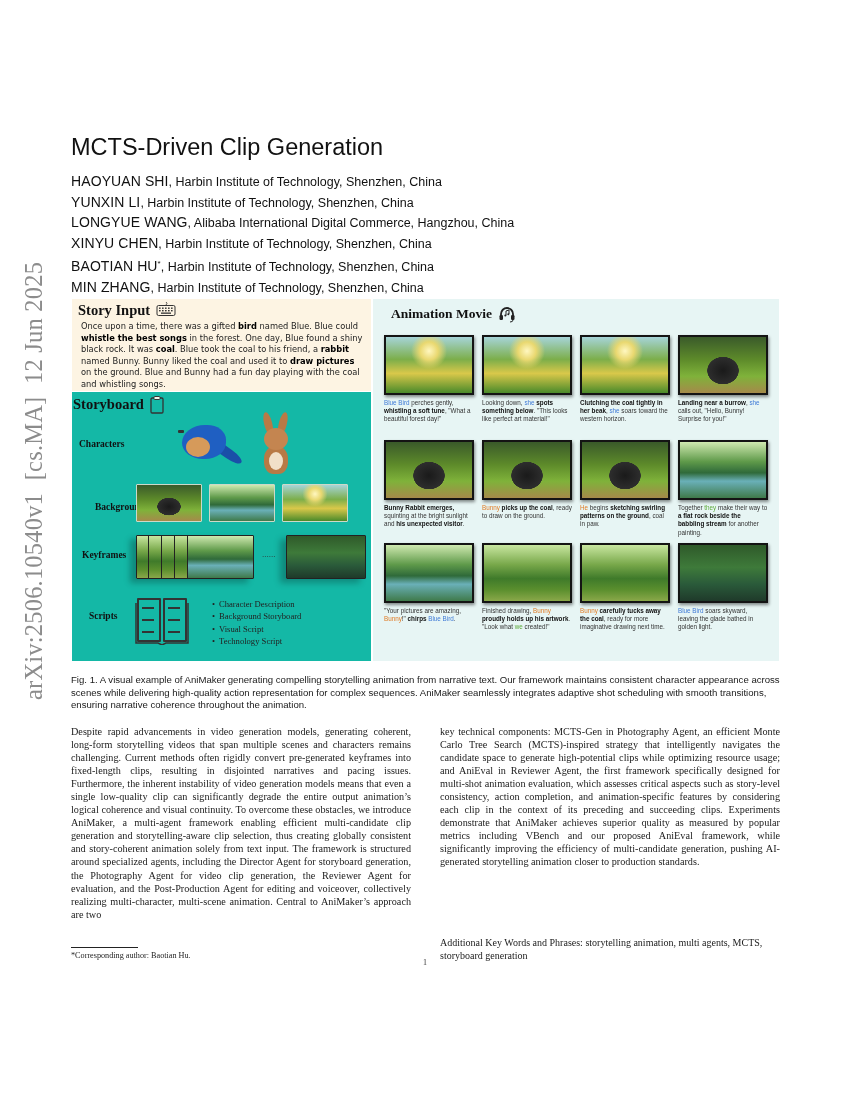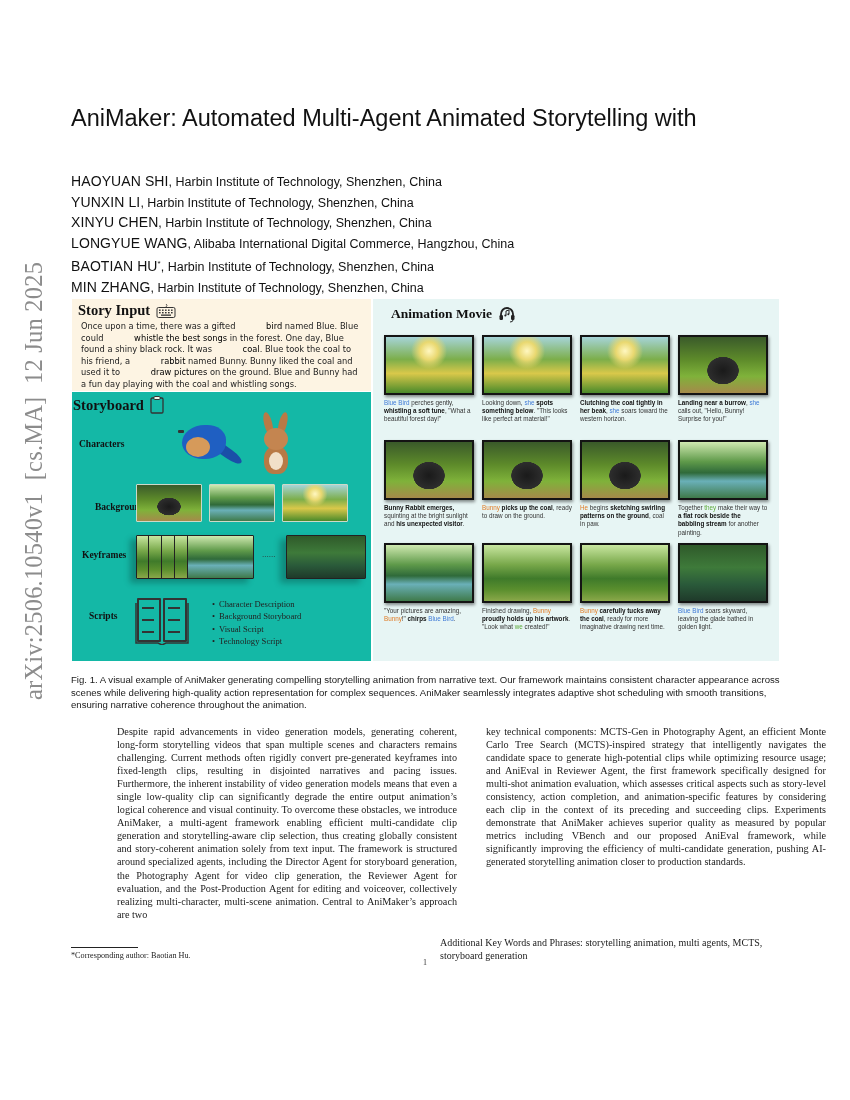--- a/index.html
+++ b/index.html
@@ -20,23 +20,23 @@
   }
   .authors { position: absolute; left: 71px; top: 172px; width: 700px; }
   .author-line { font-family: "Liberation Sans", sans-serif; font-size: 13px; line-height: 19.5px; color: #111; }
   .author-name { font-size: 14px; letter-spacing: 0.1px; }
   .author-aff { font-size: 12.5px; }
   .author-star { font-size: 8px; vertical-align: super; }
 
   
   .figure { position: absolute; left: 72px; top: 299px; width: 707px; height: 362px; }
   .story-input { position: absolute; left: 0; top: 0; width: 299px; height: 92px; background: #fdf4e3; padding: 3px 6px; }
-  .panel-heading { font-family: "Liberation Serif", serif; font-weight: bold; font-size: 14.5px; color: #111; display: flex; align-items: center; gap: 6px; }
+  .panel-heading { font-family: "Liberation Serif", serif; font-weight: bold; font-size: 14.5px; color: #111; display: flex; gap: 6px; }
   .story-text { font-family: "DejaVu Sans", sans-serif; font-size: 8.3px; line-height: 11.6px; color: #222; margin-top: 2px; padding-left: 3px; }
-  .story-text b { font-weight: normal; color: #000; margin-left: 28px; }
+  .story-text b { font-weight: bold; color: #000; }
 
   .storyboard { position: absolute; left: 0; top: 93px; width: 299px; height: 269px; background: #14b8a6; padding: 4px 1px; }
   .sb-row-label { position: absolute; font-family: "Liberation Serif", serif; font-weight: bold; font-size: 9.5px; color: #111; }
   .thumb { position: absolute; border: 1px solid #cdd9c8; border-radius: 1px; overflow: hidden; }
   .scene-forest { background: linear-gradient(180deg, #c8e6a0 0%, #78a84a 35%, #3f7a2a 60%, #5b8f2e 80%, #8aa84a 100%); }
   .scene-cave { background: radial-gradient(ellipse 30% 40% at 50% 60%, #1a1a1a 0%, #2d2d2d 60%, transparent 62%), linear-gradient(180deg, #3a5a2a 0%, #5d8a2a 40%, #7fb23a 70%, #a58a4a 100%); }
   .scene-stream { background: linear-gradient(180deg, #cfe9b0 0%, #5f9a4a 35%, #2f6a3a 55%, #6ab0b8 70%, #3f7a4a 100%); }
   .scene-meadow { background: radial-gradient(circle at 50% 25%, #fff7c0 0%, #e9d870 15%, transparent 30%), linear-gradient(180deg, #a6d4d8 0%, #7cae4a 40%, #d9c84a 65%, #4a8a2a 100%); }
   .scene-dark { background: linear-gradient(180deg, #2f5a2a 0%, #3e7a3a 40%, #2a5a3a 70%, #1f3a2a 100%); }
 
@@ -58,42 +58,43 @@
   .clip { position: absolute; width: 90px; }
   .clip-frame { width: 90px; height: 60px; border: 2px solid #141414; box-shadow: 1px 2px 3px rgba(0,0,0,0.45); position: relative; overflow: hidden; }
   .clip-caption { margin-top: 4px; font-family: "Liberation Sans", "DejaVu Sans", sans-serif; font-size: 6.3px; line-height: 8.2px; color: #333; }
   .clip-caption b { color: #111; }
   .c-blue { color: #3f7ad6; }
   .c-orange { color: #e07b24; }
   .c-green { color: #5daa3a; }
 
   .fig-caption { position: absolute; left: 71px; top: 674px; width: 710px; font-family: "Liberation Sans", sans-serif; font-size: 9.6px; line-height: 12.6px; color: #1a1a1a; }
 
-  .col { position: absolute; font-family: "Liberation Serif", serif; font-size: 10.2px; line-height: 13.05px; color: #1a1a1a; text-align: justify; hyphens: auto; margin-left: 46px; }
+  .col { position: absolute; font-family: "Liberation Serif", serif; font-size: 10.2px; line-height: 13.05px; color: #1a1a1a; text-align: justify; hyphens: auto; }
   .col-left { left: 71px; top: 725px; width: 340px; }
   .col-right { left: 440px; top: 725px; width: 340px; }
   .keywords { position: absolute; left: 440px; top: 936px; width: 340px; font-family: "Liberation Serif", serif; font-size: 10px; line-height: 13.2px; color: #1a1a1a; }
   .footnote-rule { position: absolute; left: 71px; top: 947px; width: 67px; border-top: 1px solid #222; }
   .footnote { position: absolute; left: 71px; top: 951px; font-family: "Liberation Serif", serif; font-size: 8.2px; color: #222; text-align: center; }
   .page-num { position: absolute; left: 423px; top: 958px; font-family: "Liberation Serif", serif; font-size: 8px; color: #333; }
 </style>
 </head>
 <body>
 
 <div class="arxiv-stamp">arXiv:2506.10540v1  [cs.MA]  12 Jun 2025</div>
 
 <h1 class="title">
-  <span>AniMaker: Automated Multi-Agent Animated Storytelling with</span><br>
+  <br>
+  <span>MCTS-Driven Clip Generation</span>
 </h1>
 
 <div class="authors" id="authors">
     <div class="author-line"><span class="author-name">HAOYUAN SHI</span><span class="author-aff">, Harbin Institute of Technology, Shenzhen, China</span></div>
     <div class="author-line"><span class="author-name">YUNXIN LI</span><span class="author-aff">, Harbin Institute of Technology, Shenzhen, China</span></div>
+    <div class="author-line"><span class="author-name">LONGYUE WANG</span><span class="author-aff">, Alibaba International Digital Commerce, Hangzhou, China</span></div>
     <div class="author-line"><span class="author-name">XINYU CHEN</span><span class="author-aff">, Harbin Institute of Technology, Shenzhen, China</span></div>
-    <div class="author-line"><span class="author-name">LONGYUE WANG</span><span class="author-aff">, Alibaba International Digital Commerce, Hangzhou, China</span></div>
     <div class="author-line"><span class="author-name">BAOTIAN HU</span><span class="author-star">*</span><span class="author-aff">, Harbin Institute of Technology, Shenzhen, China</span></div>
     <div class="author-line"><span class="author-name">MIN ZHANG</span><span class="author-aff">, Harbin Institute of Technology, Shenzhen, China</span></div>
   </div>
 
 <div class="figure">
   <div class="story-input">
     <div class="panel-heading">
       <span>Story Input</span>
       <svg width="20" height="14" viewBox="0 0 20 14">
         <path d="M10 0 q2 1 0 3" fill="none" stroke="#333" stroke-width="0.8"></path>

